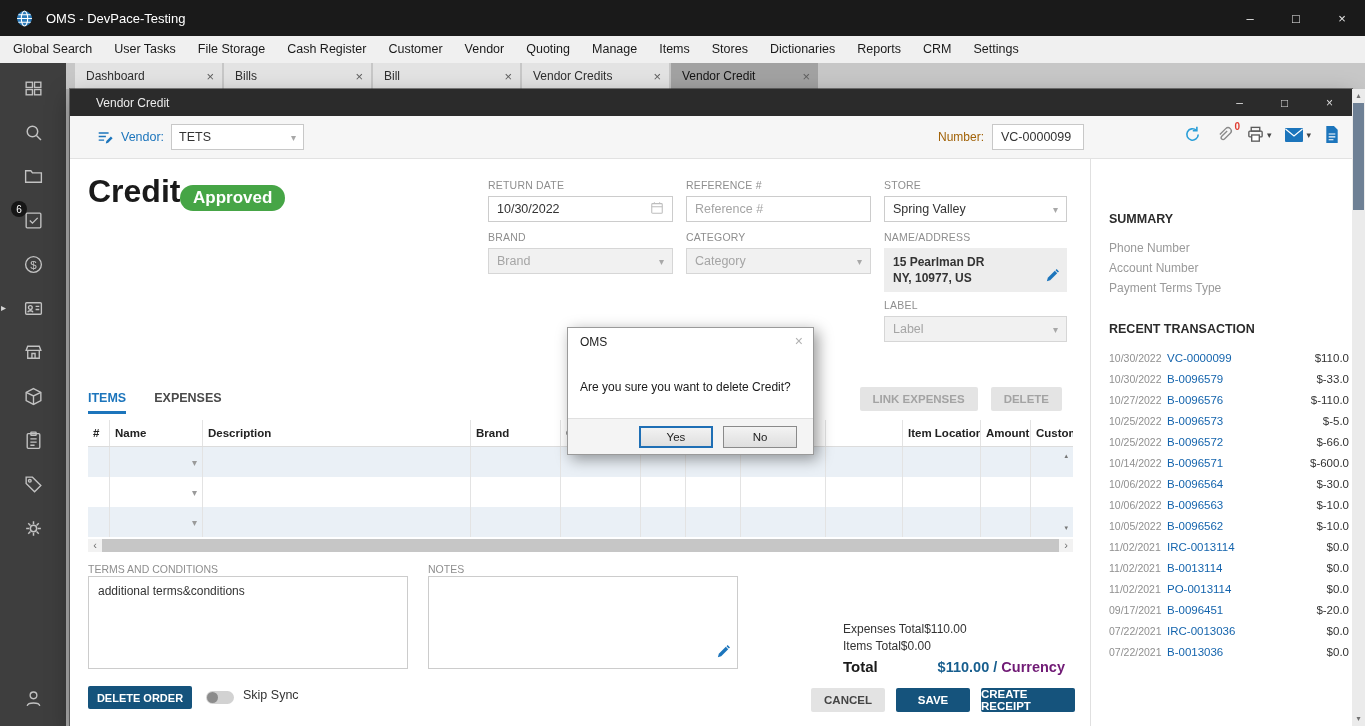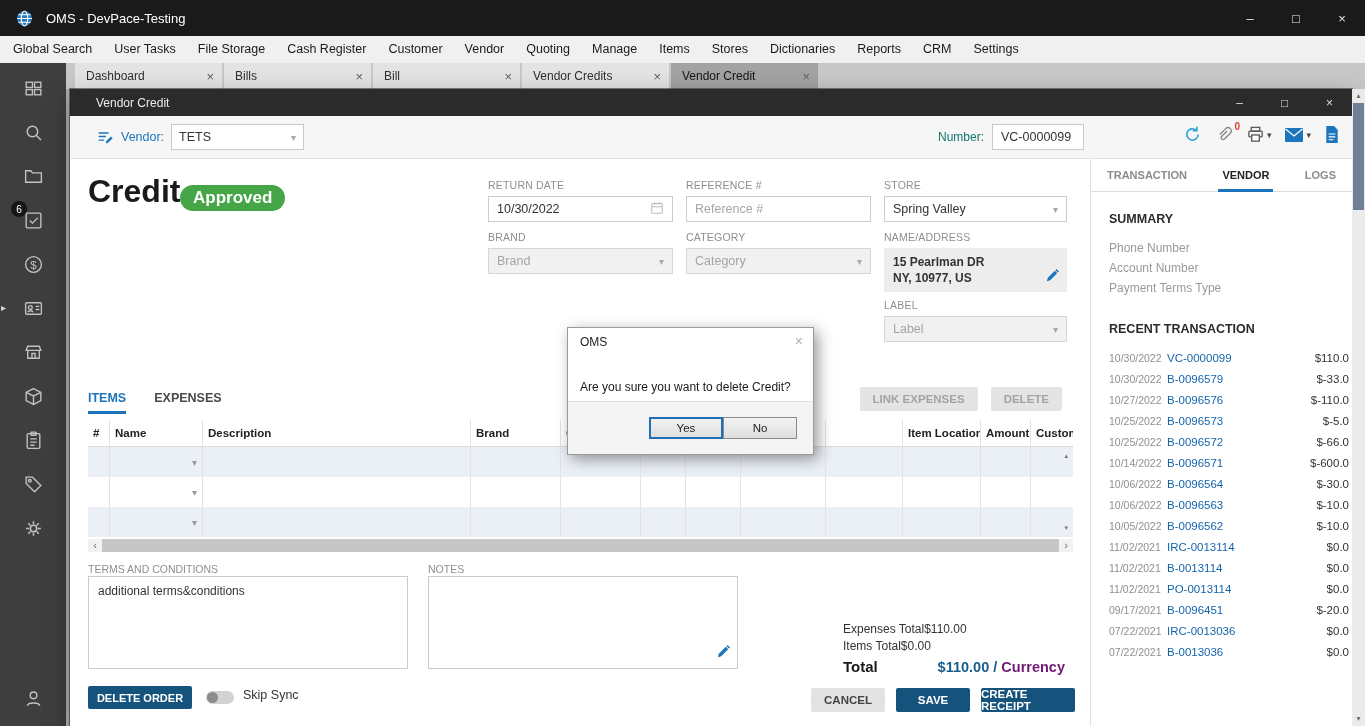--- a/index.html
+++ b/index.html
@@ -31,21 +31,21 @@
   .win-controls{margin-left:auto;display:flex;height:27px}
   .win-btn{width:45px;display:flex;align-items:center;justify-content:center;color:#dcdcdc;font-size:12px}
   
   .toolbar{position:absolute;left:0;top:27px;width:100%;height:43px;background:#f6f6f6;border-bottom:1px solid #e2e2e2}
   .vendor-group{position:absolute;left:26px;top:8px;display:flex;align-items:center;gap:7px}
   .vendor-label{color:#1c75bc;font-size:12.5px}
   .select{height:26px;background:#fff;border:1px solid #c8c8c8;display:flex;align-items:center;justify-content:space-between;padding:0 7px;font-size:12.5px;color:#333}
   .vendor-select{width:133px}
   .chev{color:#a8a8a8;font-size:10px}
   .number-group{position:absolute;right:268px;top:8px;display:flex;align-items:center;gap:8px}
-  .num-label{color:#0f766e;font-size:12px}
+  .num-label{color:#a16207;font-size:12px}
   .num-input{width:92px;height:26px;background:#fff;border:1px solid #c8c8c8;font-size:12.5px;color:#333;display:flex;align-items:center;padding:0 8px}
   .toolbar-icons{position:absolute;right:12px;top:9px;display:flex;align-items:center;gap:13px}
   .ticon{position:relative;display:flex;align-items:center}
   .clip-badge{position:absolute;top:-5px;right:-7px;color:#e03c31;font-size:10px;font-weight:bold}
   .caret{color:#444;font-size:9px;margin-left:2px}
   
   .main{position:absolute;left:0;top:70px;width:1020px;height:567px;background:#fff}
   .credit-title{position:absolute;left:18px;top:14px;font-size:32px;color:#1a1a1a;font-weight:700}
   .approved{position:absolute;left:110px;top:26px;background:#46a546;color:#fff;font-weight:bold;font-size:17px;padding:3px 13px;border-radius:13px}
   .field{position:absolute;width:185px}
@@ -112,21 +112,21 @@
   
   #vscroll{position:absolute;left:1352px;top:89px;width:13px;height:637px;background:#ebebeb}
   .vs-arrow{height:14px;text-align:center;color:#707070;font-size:8px;line-height:14px}
   .vs-thumb{position:absolute;left:1px;top:14px;width:11px;height:107px;background:#6e8095}
   .vs-down{position:absolute;bottom:0;width:13px}
   
   #dialog{position:absolute;left:567px;top:327px;width:247px;height:128px;background:#fff;border:1px solid #9a9a9a;box-shadow:4px 4px 14px rgba(0,0,0,.4);z-index:100}
   .dlg-title{position:absolute;left:12px;top:7px;font-size:12px;color:#222}
   .dlg-close{position:absolute;right:10px;top:5px;color:#b0b0b0;font-size:14px}
   .dlg-msg{position:absolute;left:12px;top:52px;font-size:12px;color:#1a1a1a}
-  .dlg-footer{position:absolute;left:0;right:0;bottom:0;height:53px;background:#f4f4f4;border-top:1px solid #e0e0e0;display:flex;align-items:center;justify-content:flex-end;padding-right:16px}
+  .dlg-footer{position:absolute;left:0;right:0;bottom:0;height:36px;background:#f4f4f4;border-top:1px solid #e0e0e0;display:flex;align-items:center;justify-content:flex-end;gap:10px;padding-right:16px}
   .dlg-btn{width:74px;height:22px;background:linear-gradient(#f3f3f3,#dedede);border:1px solid #8a8a8a;font-size:11.5px;color:#222;display:flex;align-items:center;justify-content:center}
   .dlg-btn.primary{border:1px solid #1f6fb5;box-shadow:inset 0 0 0 1px #1f6fb5}
 </style>
 </head>
 <body>
 
 <div id="titlebar">
   <span class="tb-globe">
     <svg width="17" height="17" viewBox="0 0 16 16">
         <circle cx="8" cy="8" r="7" fill="#2a7ab9"></circle>
@@ -505,25 +505,20 @@
       </div>
     <span class="skip-label">Skip Sync</span>
     <div class="actions">
       <div class="abtn plain">CANCEL</div>
       <div class="abtn primary w74">SAVE</div>
       <div class="abtn primary w115">CREATE RECEIPT</div>
     </div>
   </div>
 
   <div class="panel">
-    <div class="panel-tabs">
-      <span class="ptab">TRANSACTION</span>
-      <span class="ptab active">VENDOR</span>
-      <span class="ptab">LOGS</span>
-    </div>
     <div class="p-title" style="top:53px">SUMMARY</div>
     <div class="summary-rows">
 
     <div class="s-row">Phone Number</div>
         <div class="s-row">Account Number</div>
         <div class="s-row">Payment Terms Type</div>
       </div>
     <div class="p-title" style="top:163px">RECENT TRANSACTION</div>
     <div class="recent-list">
 

